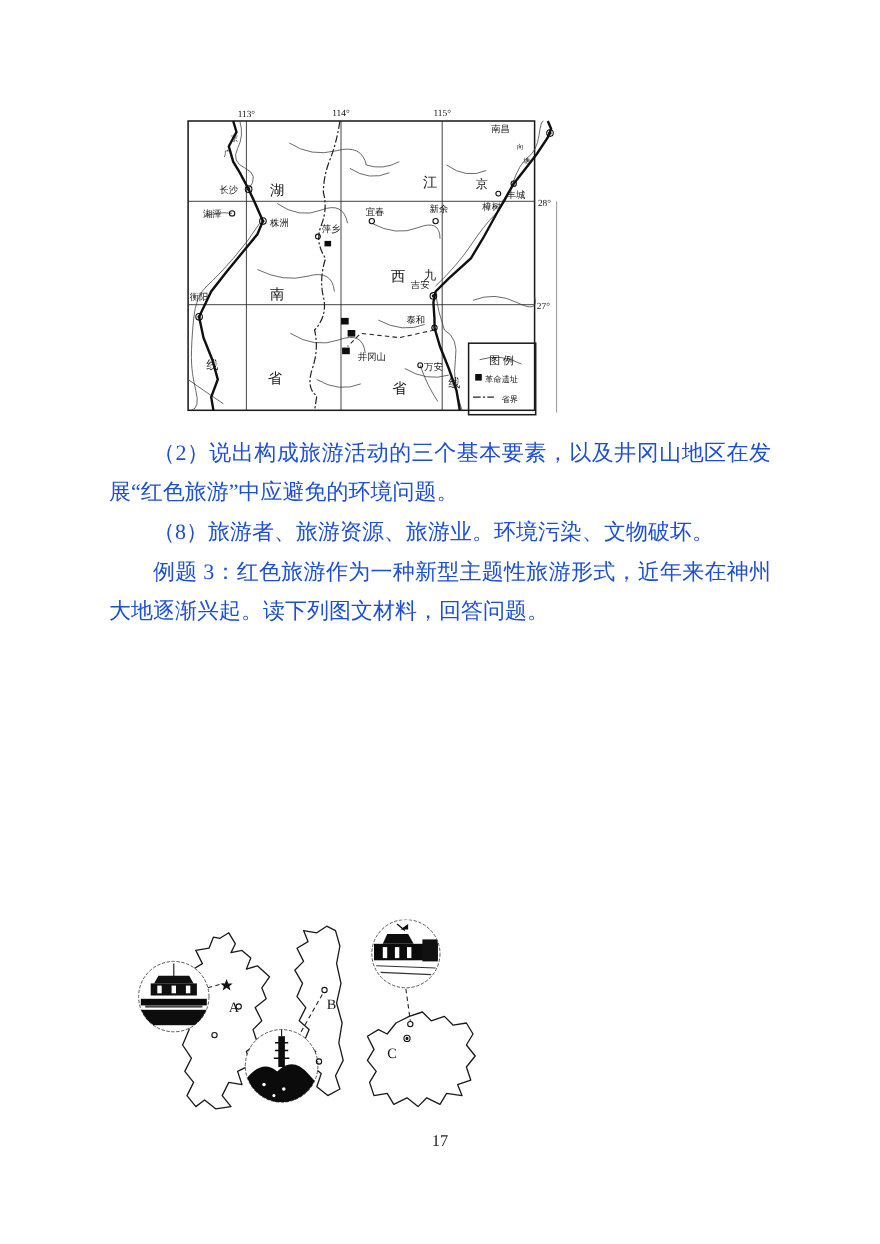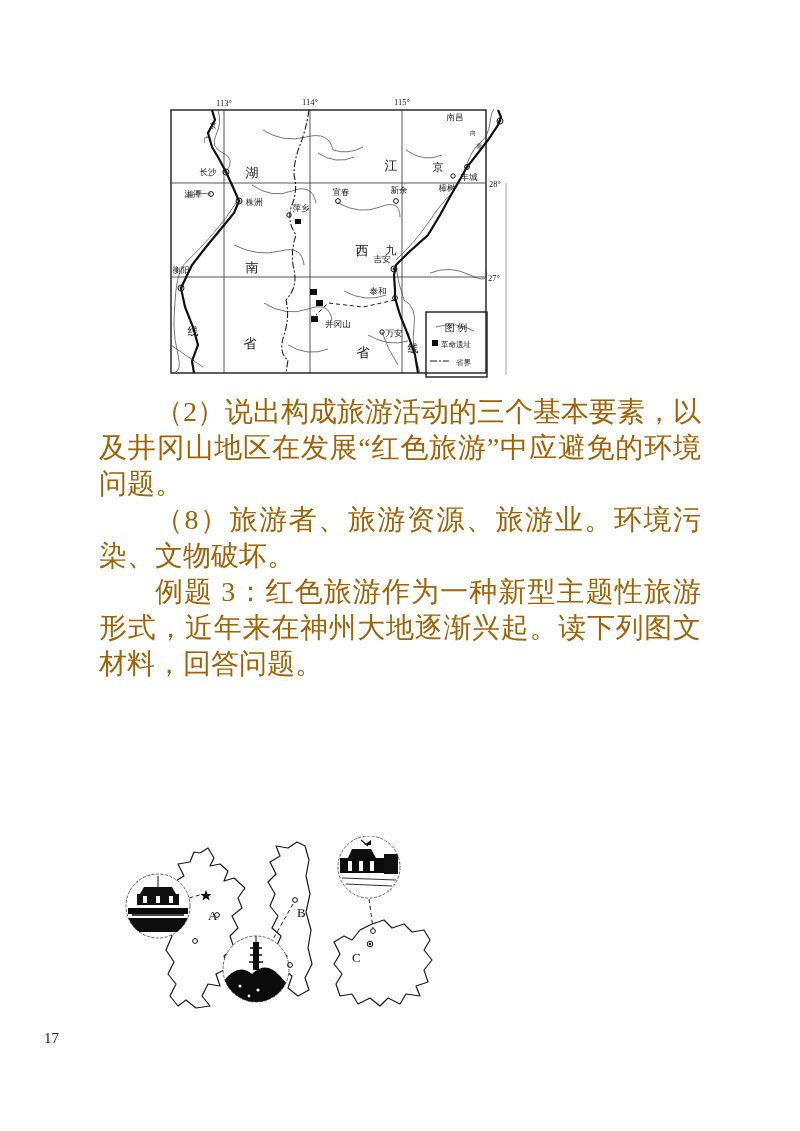--- a/index.html
+++ b/index.html
@@ -3,27 +3,27 @@
 <meta charset="utf-8">
 <style>
   html,body{margin:0;padding:0;}
   body{
     width:800px;height:1131px;background:#ffffff;position:relative;
     font-family:"Liberation Serif","DejaVu Serif",serif;color:#111;
   }
   .map-figure{position:absolute;left:133px;top:95px;width:342px;height:292px;margin-left:35px;}
   .text-block{position:absolute;left:99px;top:394px;width:602px;}
   .text-block p{
-    margin:0;font-size:28px;line-height:36px;text-align:justify;
-    text-indent:2em;color:#a16207;
+    margin:0;font-size:20px;line-height:36px;text-align:justify;
+    text-indent:2em;color:#1d4ed8;
   }
   .bottom-figure{position:absolute;left:112px;top:836px;width:322px;height:184px;}
   .page-number{
-    position:absolute;left:0;right:0;top:1030px;text-align:left;
-    font-size:15px;color:#222;margin-left:44px;
+    position:absolute;left:0;right:0;top:1030px;text-align:center;
+    font-size:15px;color:#222;
   }
   svg text{font-family:"Liberation Serif","DejaVu Serif",serif;fill:#141414;}
   .river{stroke:#3d3d3d;stroke-width:.7;fill:none;}
   .rail{stroke:#101010;stroke-width:2.2;fill:none;}
   .grid{stroke:#2b2b2b;stroke-width:.8;fill:none;}
   .frame{stroke:#1c1c1c;stroke-width:1.4;fill:none;}
   .bnd{stroke:#222;stroke-width:1.1;fill:none;stroke-dasharray:7 2 2 2;}
   .dashln{stroke:#222;stroke-width:1;fill:none;stroke-dasharray:4 3;}
   .city-lbl{font-size:8.5px;}
   .tiny-lbl{font-size:6px;}

